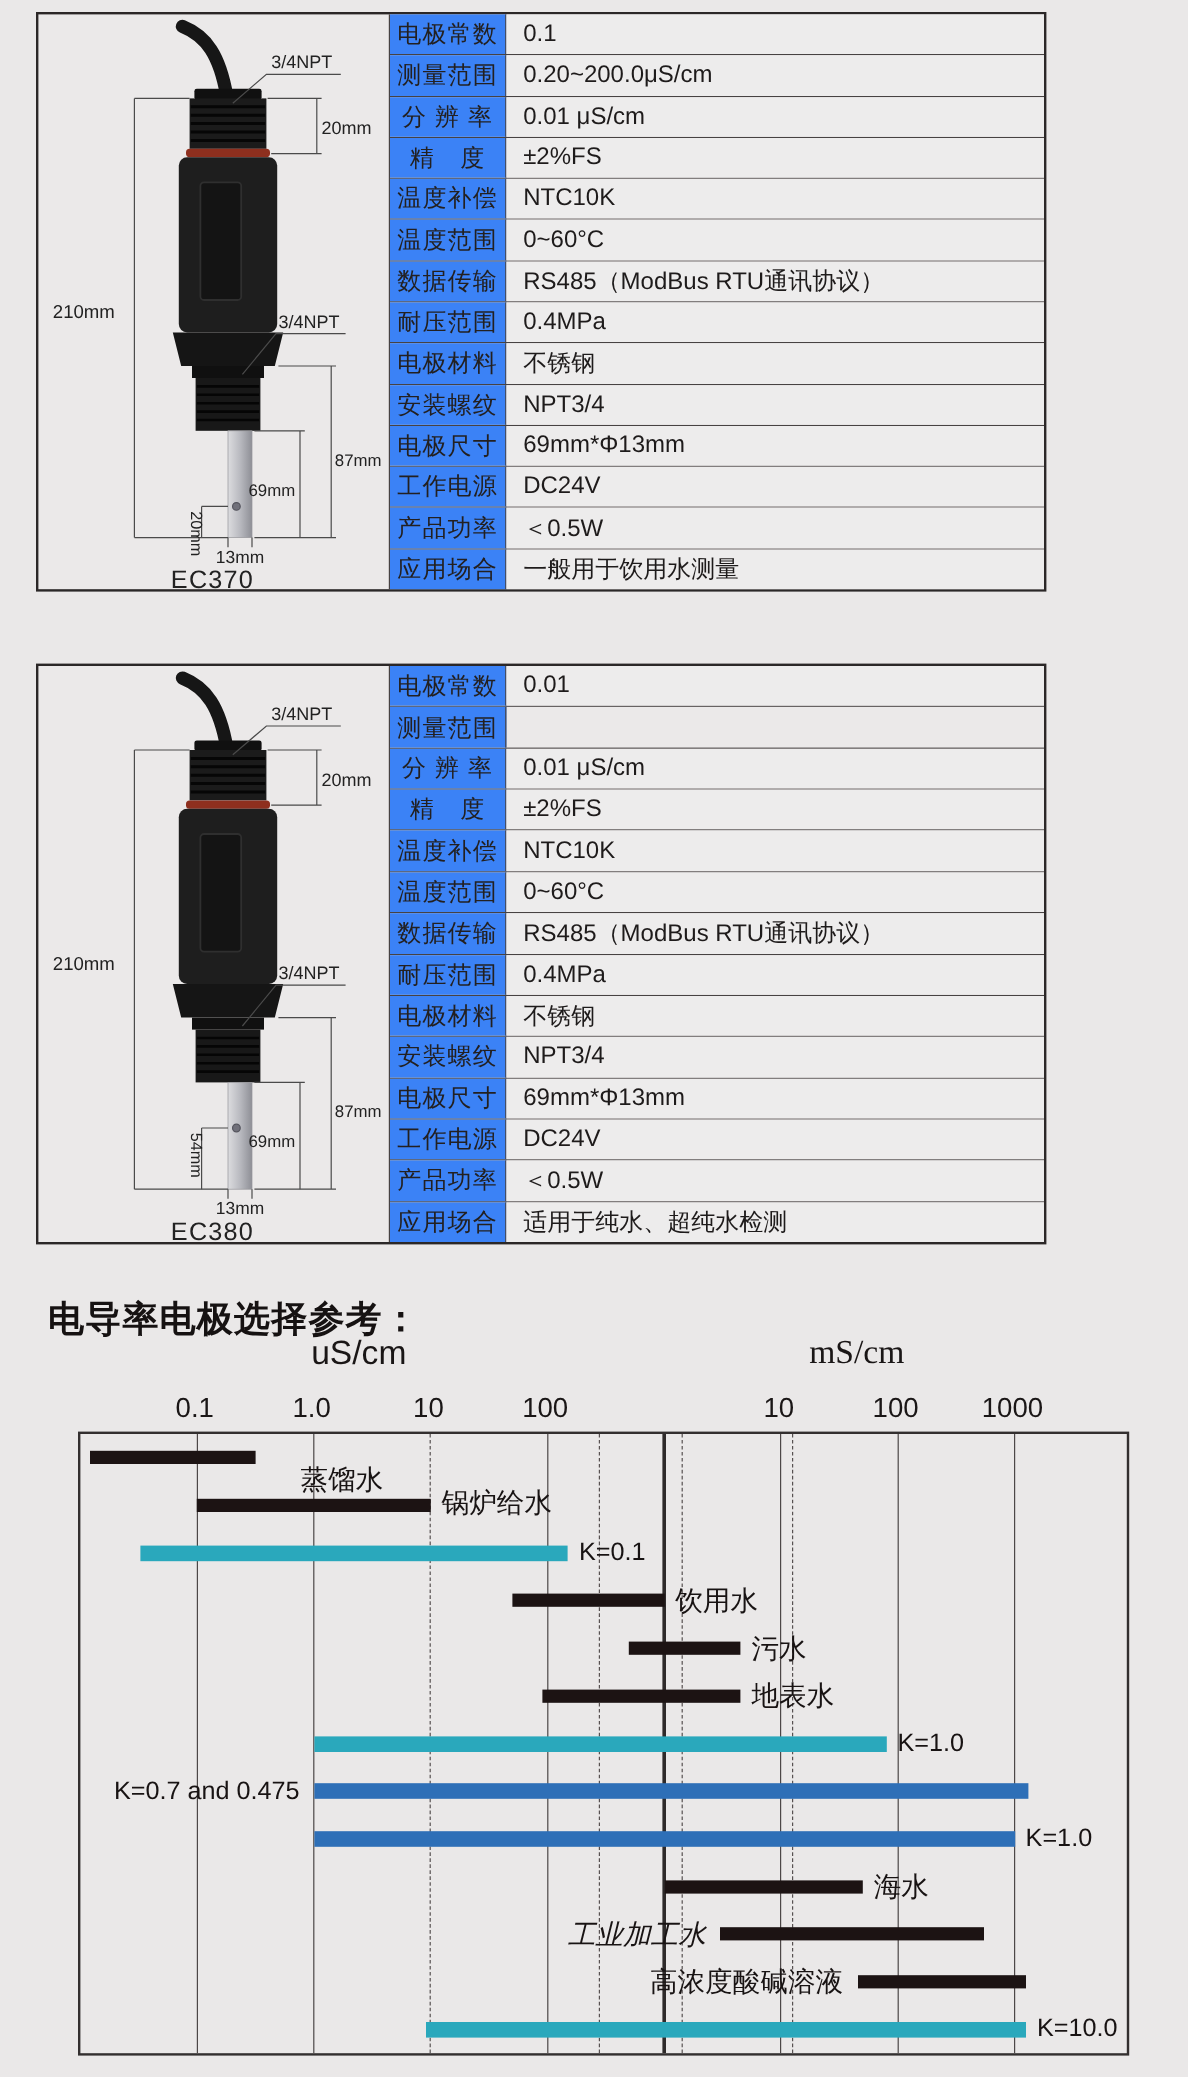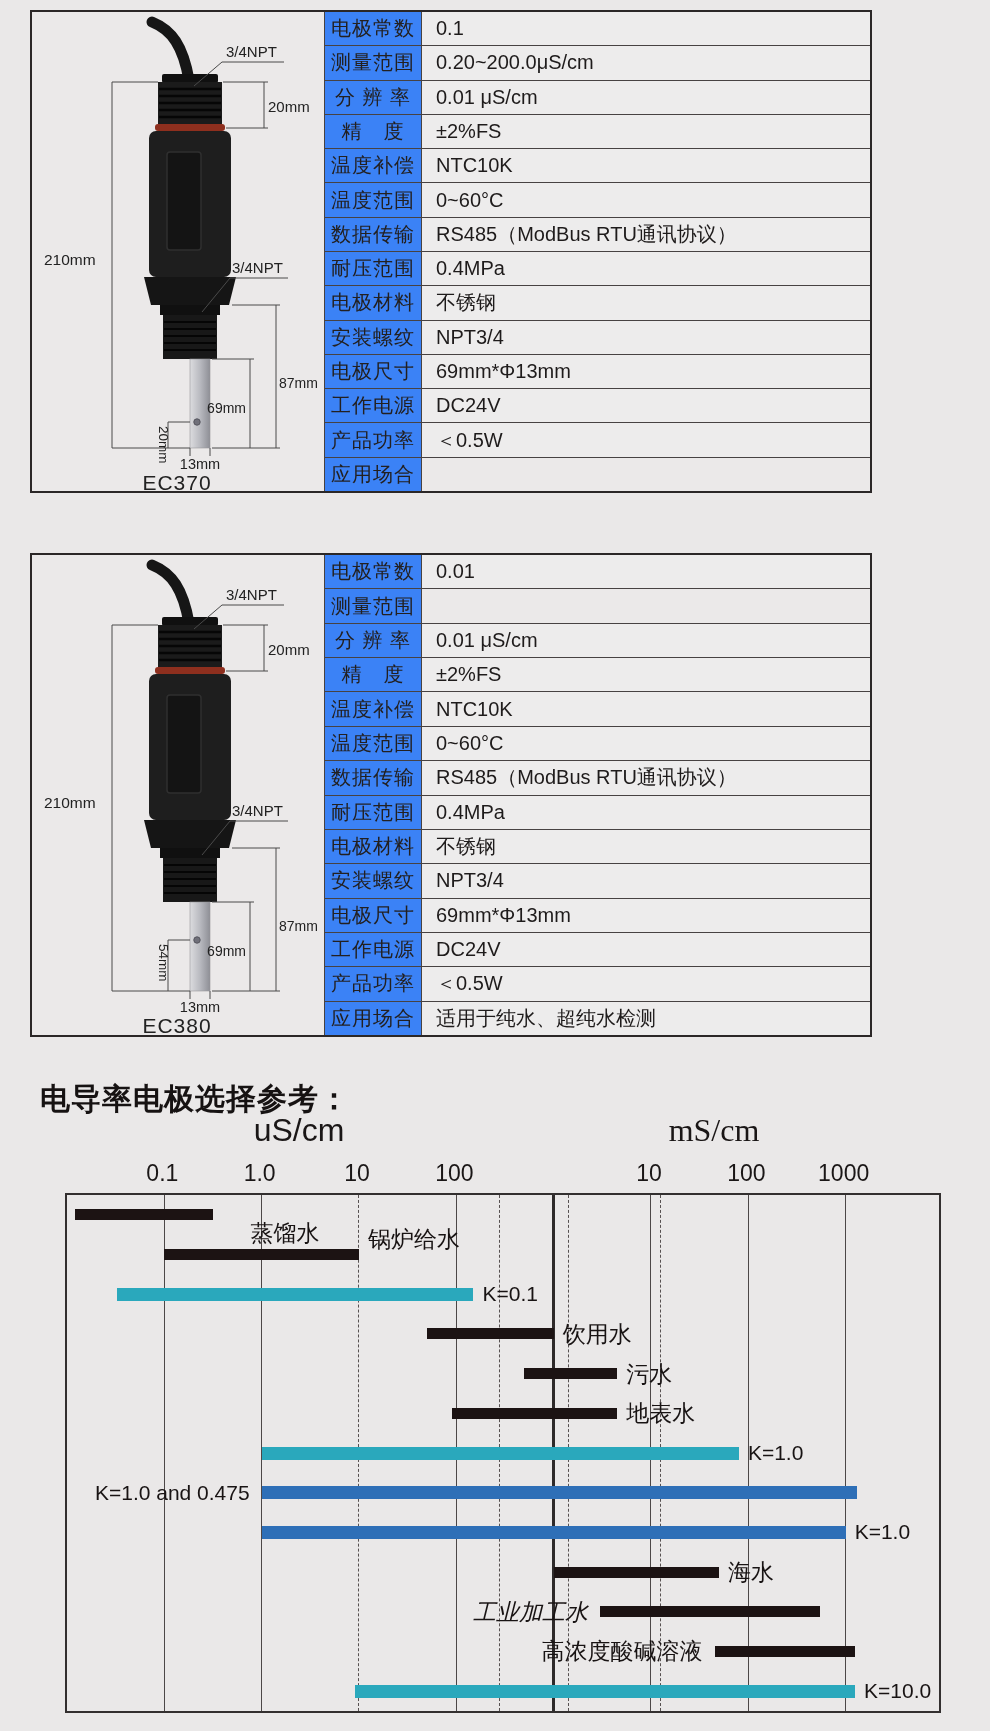--- a/index.html
+++ b/index.html
@@ -29,21 +29,21 @@
   }
   .spec-value{
     flex:1;background:#edecec;display:flex;align-items:center;
     padding-left:14px;font-size:20px;color:#1e1b1b;white-space:nowrap;
   }
   #chart-title{
     position:absolute;left:40px;top:1054px;
     font-size:30px;font-weight:bold;color:#161212;letter-spacing:1px;
   }
   #chart-area{position:absolute;left:65px;top:1110px;width:876px;height:606px;}
-  .unit-label{position:absolute;top:2px;font-size:32px;color:#1a1616;transform:translateX(-50%);}
+  .unit-label{position:absolute;top:2px;font-size:28px;color:#1a1616;transform:translateX(-50%);}
   .tick{position:absolute;top:50px;font-size:23px;color:#1a1616;transform:translateX(-50%);}
   #chart-box{
     position:absolute;left:0;top:83px;width:876px;height:520px;
     border:2px solid #332f2f;box-sizing:border-box;background:transparent;
   }
   .grid-solid{position:absolute;top:0;bottom:0;width:0;border-left:1.5px solid #4c4747;}
   .grid-dashed{position:absolute;top:0;bottom:0;width:0;border-left:1.5px dashed #575151;}
   .grid-divider{position:absolute;top:0;bottom:0;width:0;border-left:3px solid #2e2a2a;}
   .bar{position:absolute;}
   .bar-label{
@@ -158,20 +158,21 @@
       <div class="spec-row">
         <div class="spec-label">工作电源</div>
         <div class="spec-value">DC24V</div>
       </div>
       <div class="spec-row">
         <div class="spec-label">产品功率</div>
         <div class="spec-value">＜0.5W</div>
       </div>
       <div class="spec-row">
         <div class="spec-label">应用场合</div>
+        <div class="spec-value">一般用于饮用水测量</div>
       </div>
     </div>
 </section>
 
 <section class="panel" id="panel-1">
   <div class="illustration" id="illustration-1">
   <svg width="292" height="483" viewBox="0 0 292 483">
     <defs>
       <linearGradient id="shaftGrad1" x1="0" y1="0" x2="1" y2="0">
         <stop offset="0" stop-color="#dcdcdf"></stop>
@@ -304,33 +305,33 @@
       <div class="grid-solid" style="left: 680.583px;"></div>
       <div class="grid-solid" style="left: 777.917px;"></div>
       <div class="grid-dashed" style="left: 291.25px;"></div>
       <div class="grid-dashed" style="left: 432.408px;"></div>
       <div class="grid-dashed" style="left: 500.531px;"></div>
       <div class="grid-dashed" style="left: 592.986px;"></div>
       <div class="grid-divider" style="left: 485.167px;"></div>
       <div class="bar" style="left: 7.70697px; top: 14.3462px; width: 138.794px; height: 11px; background: rgb(28, 19, 19);"></div>
       <span class="bar-label" style="top: 24px; left: 155.501px; margin-left: 28px;">蒸馏水</span>
       <div class="bar" style="left: 97.3333px; top: 54.0385px; width: 194.667px; height: 11px; background: rgb(28, 19, 19);"></div>
-      <span class="bar-label" style="top: 30px; left: 301px;">锅炉给水</span>
+      <span class="bar-label" style="top: 43px; left: 301px;">锅炉给水</span>
       <div class="bar" style="left: 50.4687px; top: 92.7308px; width: 356.004px; height: 13px; background: rgb(42, 168, 188);"></div>
       <span class="bar-label k" style="top: 85.2308px; left: 415.473px;">K=0.1</span>
       <div class="bar" style="left: 360.033px; top: 133.423px; width: 126.634px; height: 11px; background: rgb(28, 19, 19);"></div>
       <span class="bar-label" style="top: 124.923px; left: 495.667px;">饮用水</span>
       <div class="bar" style="left: 457.366px; top: 173.115px; width: 92.8796px; height: 11px; background: rgb(28, 19, 19);"></div>
       <span class="bar-label" style="top: 164.615px; left: 559.246px;">污水</span>
       <div class="bar" style="left: 384.88px; top: 212.808px; width: 165.366px; height: 11px; background: rgb(28, 19, 19);"></div>
       <span class="bar-label" style="top: 204.308px; left: 559.246px;">地表水</span>
       <div class="bar" style="left: 194.667px; top: 251.5px; width: 477.234px; height: 13px; background: rgb(42, 168, 188);"></div>
       <span class="bar-label k" style="top: 244px; left: 680.901px;">K=1.0</span>
       <div class="bar" style="left: 194.667px; top: 291.192px; width: 595.09px; height: 13px; background: rgb(46, 111, 183);"></div>
-      <span class="bar-label k" style="top: 283.692px; right: 689.333px;">K=1.0 and 0.475</span>
+      <span class="bar-label k" style="top: 283.692px; right: 689.333px;">K=0.7 and 0.475</span>
       <div class="bar" style="left: 194.667px; top: 330.885px; width: 584px; height: 13px; background: rgb(46, 111, 183);"></div>
       <span class="bar-label k" style="top: 323.385px; left: 787.667px;">K=1.0</span>
       <div class="bar" style="left: 486.667px; top: 371.577px; width: 165.366px; height: 11px; background: rgb(28, 19, 19);"></div>
       <span class="bar-label" style="top: 363.077px; left: 661.033px;">海水</span>
       <div class="bar" style="left: 533.106px; top: 411.269px; width: 220.289px; height: 11px; background: rgb(28, 19, 19);"></div>
       <span class="bar-label" style="top: 402.769px; right: 350.894px; font-style: italic;">工业加工水</span>
       <div class="bar" style="left: 647.579px; top: 450.962px; width: 140.52px; height: 11px; background: rgb(28, 19, 19);"></div>
       <span class="bar-label" style="top: 442.462px; right: 236.421px;">高浓度酸碱溶液</span>
       <div class="bar" style="left: 287.546px; top: 489.654px; width: 500.553px; height: 13px; background: rgb(42, 168, 188);"></div>
       <span class="bar-label k" style="top: 482.154px; left: 797.099px;">K=10.0</span>

